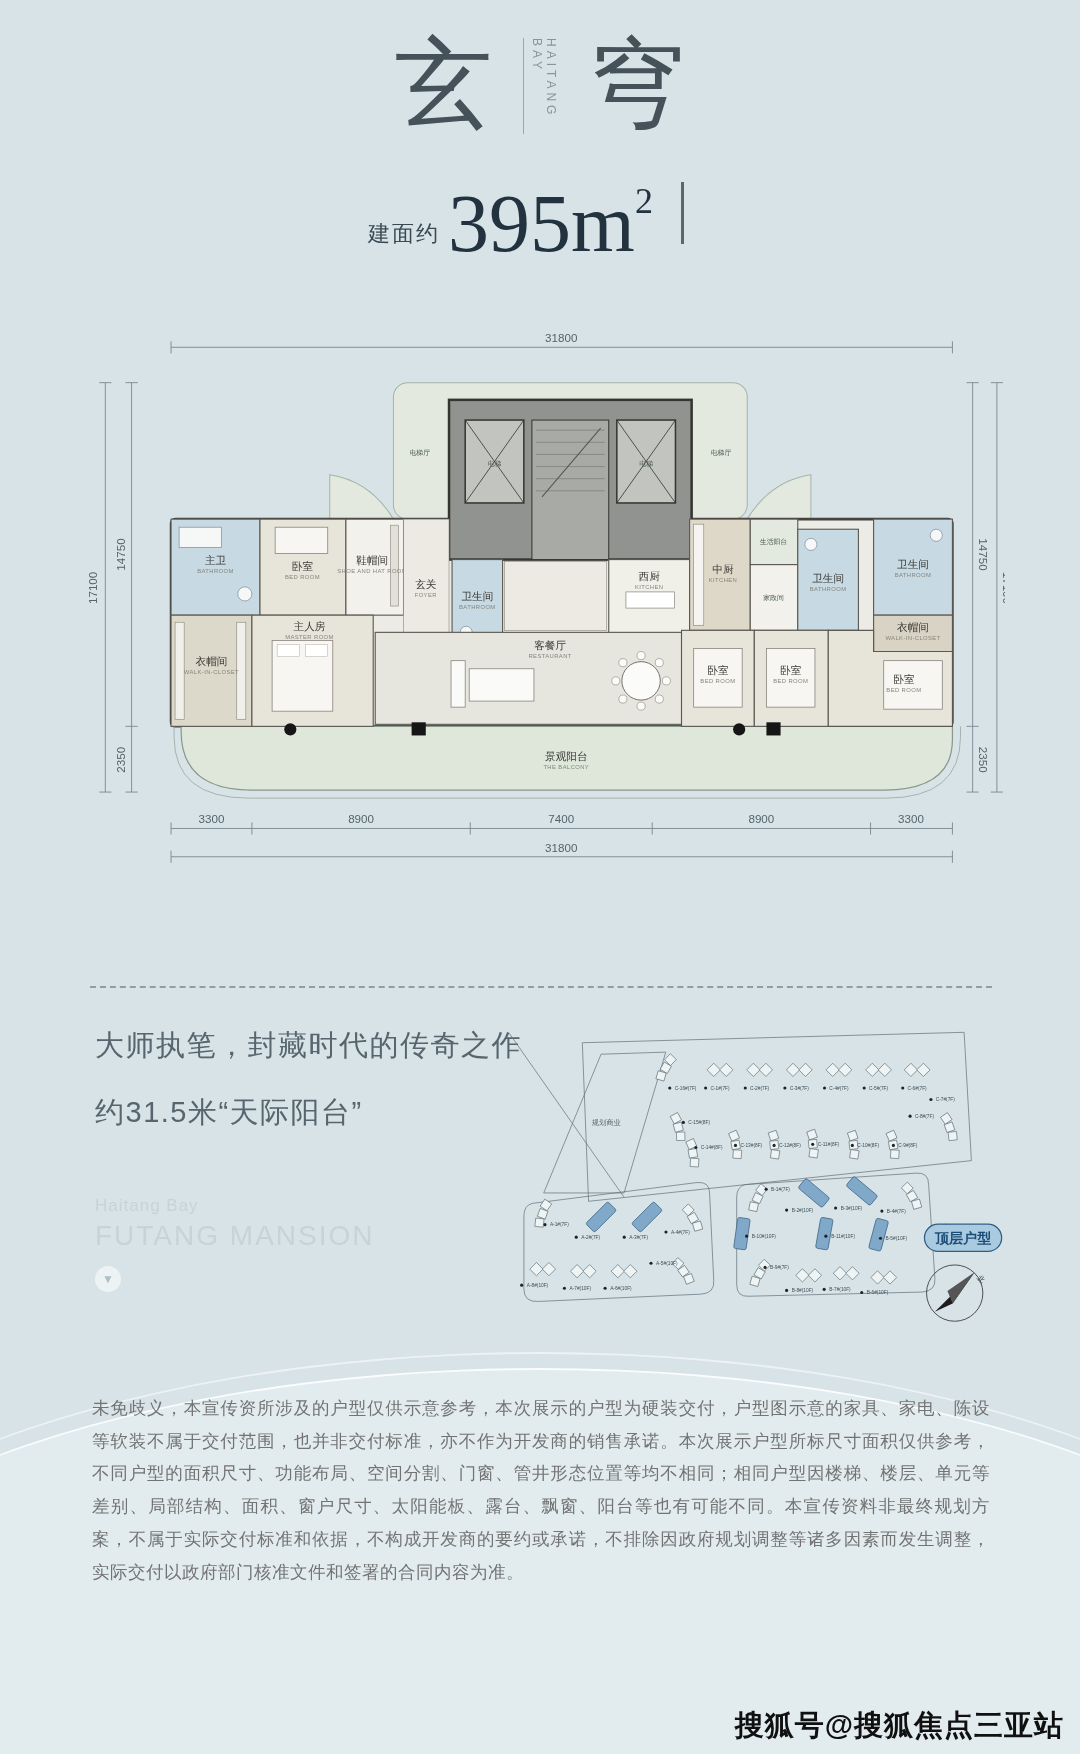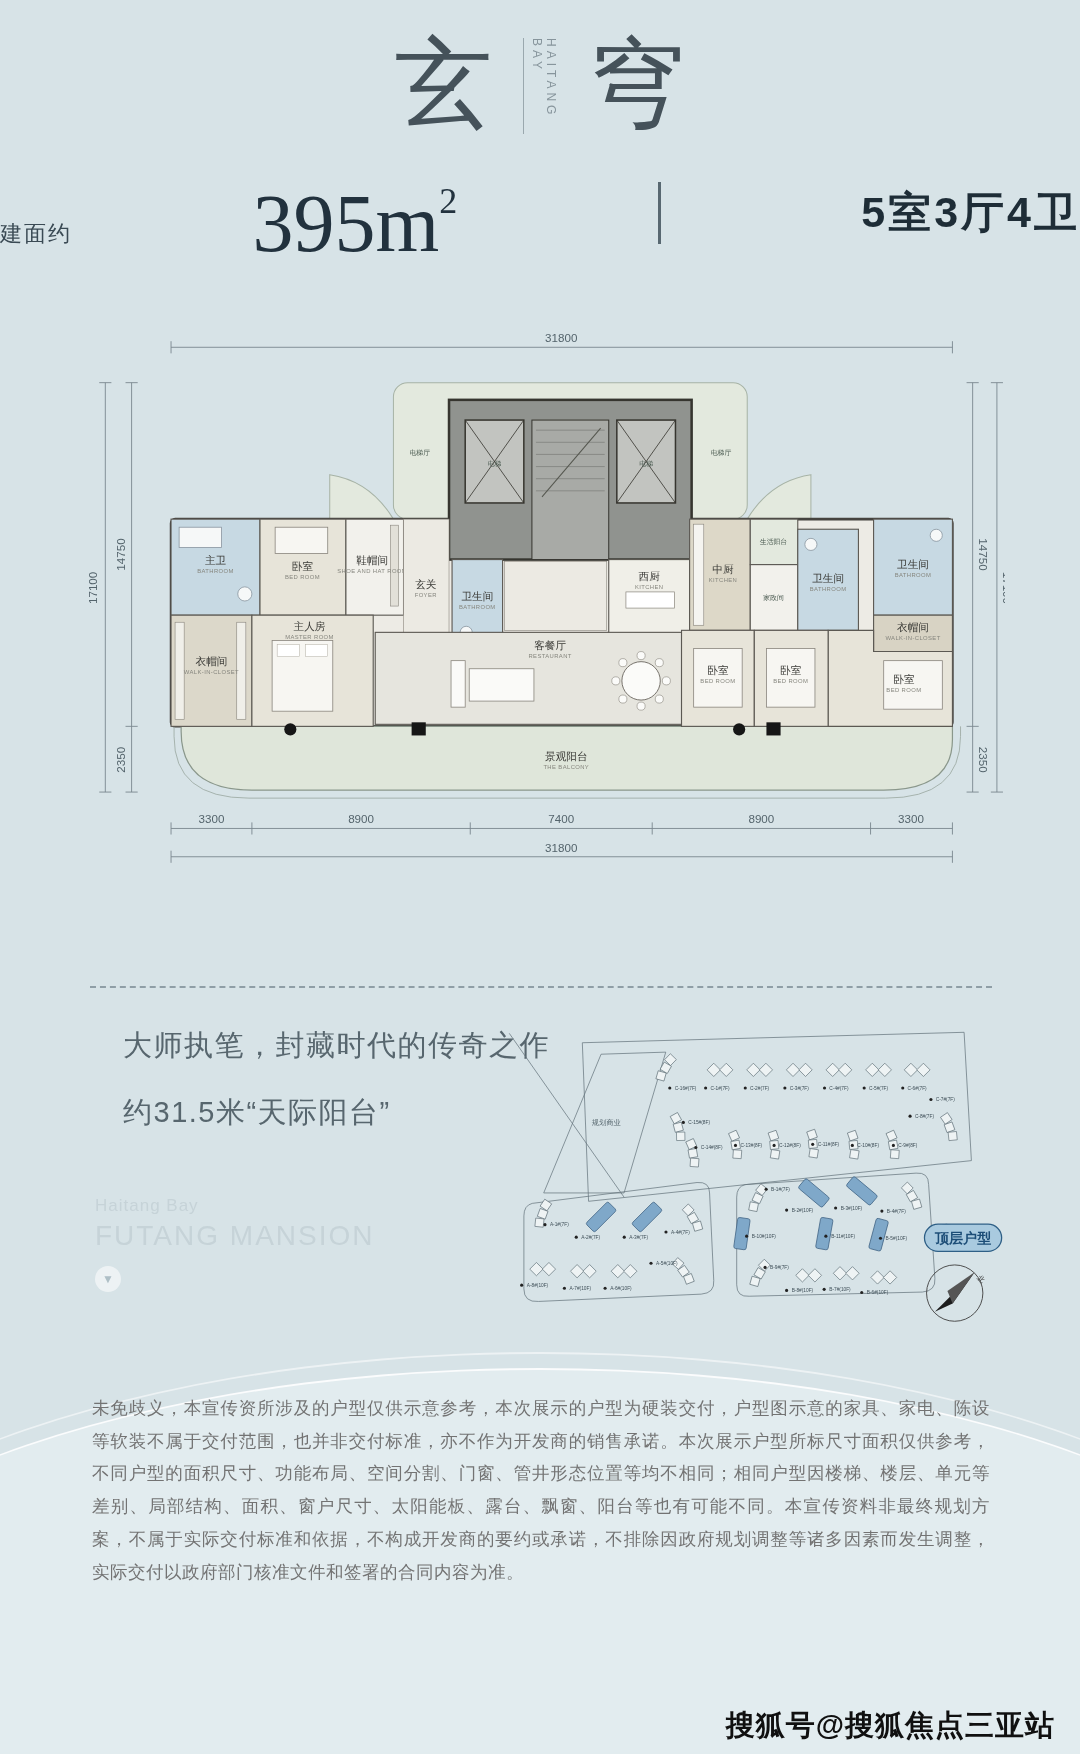--- a/index.html
+++ b/index.html
@@ -5,39 +5,39 @@
   html,body{margin:0;padding:0;}
   .page{position:relative;width:1080px;height:1754px;background:#d7e3e7;overflow:hidden;
         font-family:"Liberation Sans",sans-serif;color:#3a4a52;}
   
   .header{position:absolute;top:30px;left:0;width:100%;display:flex;justify-content:center;
           align-items:flex-start;gap:30px;}
   .title-char{font-size:98px;font-weight:300;color:#45525a;line-height:1.1;letter-spacing:0;}
   .vertical-sub{writing-mode:vertical-rl;font-size:12px;letter-spacing:4px;color:#87959c;
                 border-left:1px solid #9aa8ae;padding-left:6px;height:96px;margin-top:8px;}
   
-  .spec{position:absolute;top:160px;left:0;width:100%;display:flex;justify-content:space-between;
+  .spec{position:absolute;top:160px;left:0;width:100%;display:flex;justify-content:center;
         align-items:center;}
   .area-prefix{font-size:22px;color:#3a4a54;align-self:flex-end;padding-bottom:16px;margin-right:8px;letter-spacing:2px;}
   .area-value{font-family:"Liberation Serif",serif;font-size:82px;color:#22323e;line-height:1;margin-top:23px;}
   .area-sup{font-family:"Liberation Serif",serif;font-size:36px;vertical-align:38px;}
   .spec-divider{width:3px;height:62px;background:#42525c;opacity:.85;margin:0 28px;}
   .layout-text{font-size:43px;font-weight:600;color:#1e2d37;letter-spacing:3px;}
   
   .floorplan{position:absolute;left:75px;top:322px;width:930px;height:556px;}
   .rl{font-size:10.5px;fill:#3a3a36;text-anchor:middle;}
   .rle{font-size:5.8px;fill:#86867e;text-anchor:middle;letter-spacing:.4px;}
   .rls{font-size:6.8px;fill:#4a5a50;text-anchor:middle;}
   .dimt{font-size:11.5px;fill:#54646c;text-anchor:middle;}
   .dimline{stroke:#7b8890;stroke-width:.9;}
   .wall{stroke:#45433f;}
   
   .dash-divider{position:absolute;left:90px;right:88px;top:986px;border-top:2px dashed #7e8e96;opacity:.8;}
   
-  .marketing{position:absolute;left:95px;top:1026px;margin-left:28px;}
+  .marketing{position:absolute;left:95px;top:1026px;}
   .mk-line{font-size:29px;color:#57666e;font-weight:500;letter-spacing:1.5px;margin-bottom:27px;}
   .wm{position:absolute;left:95px;top:1196px;color:#c6d3d8;}
   .wm-l1{font-size:17px;letter-spacing:1px;}
   .wm-l2{font-size:28px;letter-spacing:2px;margin-top:4px;}
   .wm-logo{margin-top:14px;width:26px;height:26px;border-radius:50%;background:rgba(255,255,255,.55);
            display:flex;align-items:center;justify-content:center;color:#aebfc6;font-size:12px;}
   
   .siteplan{position:absolute;left:478px;top:1028px;width:532px;height:308px;}
   .bl{font-size:4.6px;fill:#3f4f58;text-anchor:middle;}
   .spline{stroke:#64747c;stroke-width:.7;fill:none;}
@@ -46,41 +46,40 @@
   .commercial-text{font-size:7px;fill:#5a6a72;text-anchor:middle;}
   
   .curve-line{position:absolute;left:-270px;top:1352px;width:1620px;height:1300px;
               border-radius:50% 50% 0 0 / 26% 26% 0 0;border-top:2px solid rgba(255,255,255,.55);}
   .bottom-curve{position:absolute;left:-270px;top:1368px;width:1620px;height:1300px;background:#e2ecef;
                 border-radius:50% 50% 0 0 / 26% 26% 0 0;border-top:2px solid rgba(255,255,255,.85);}
   
   .disclaimer{position:absolute;left:92px;width:898px;top:1392px;font-size:17.5px;line-height:1.87;
               color:#737373;text-align:justify;letter-spacing:.5px;}
   
-  .sohu{position:absolute;right:25px;bottom:8px;font-size:29px;font-weight:700;color:#101010;letter-spacing:1px;}
+  .sohu{position:absolute;right:16px;bottom:8px;font-size:29px;font-weight:700;color:#101010;letter-spacing:1px;}
 </style>
 </head>
 <body>
 
 <div class="page">
 
   <div class="curve-line"></div>
   <div class="bottom-curve"></div>
 
   <div class="header">
     <span class="title-char">玄</span>
     <span class="vertical-sub">HAITANG BAY</span>
     <span class="title-char">穹</span>
   </div>
 
   <div class="spec">
     <span class="area-prefix">建面约</span>
     <span class="area-value"><span>395m</span><span class="area-sup">2</span></span>
     <span class="spec-divider"></span>
-    <span class="layout-text">5室3厅4卫</span>
   </div>
 
   <svg class="floorplan" viewBox="0 0 920 540">
 
     <g>
       <line class="dimline" x1="95" y1="20" x2="868" y2="20"></line>
       <line class="dimline" x1="95" y1="14" x2="95" y2="26"></line>
       <line class="dimline" x1="868" y1="14" x2="868" y2="26"></line>
       <text class="dimt" x="481" y="15">31800</text>
     </g>

